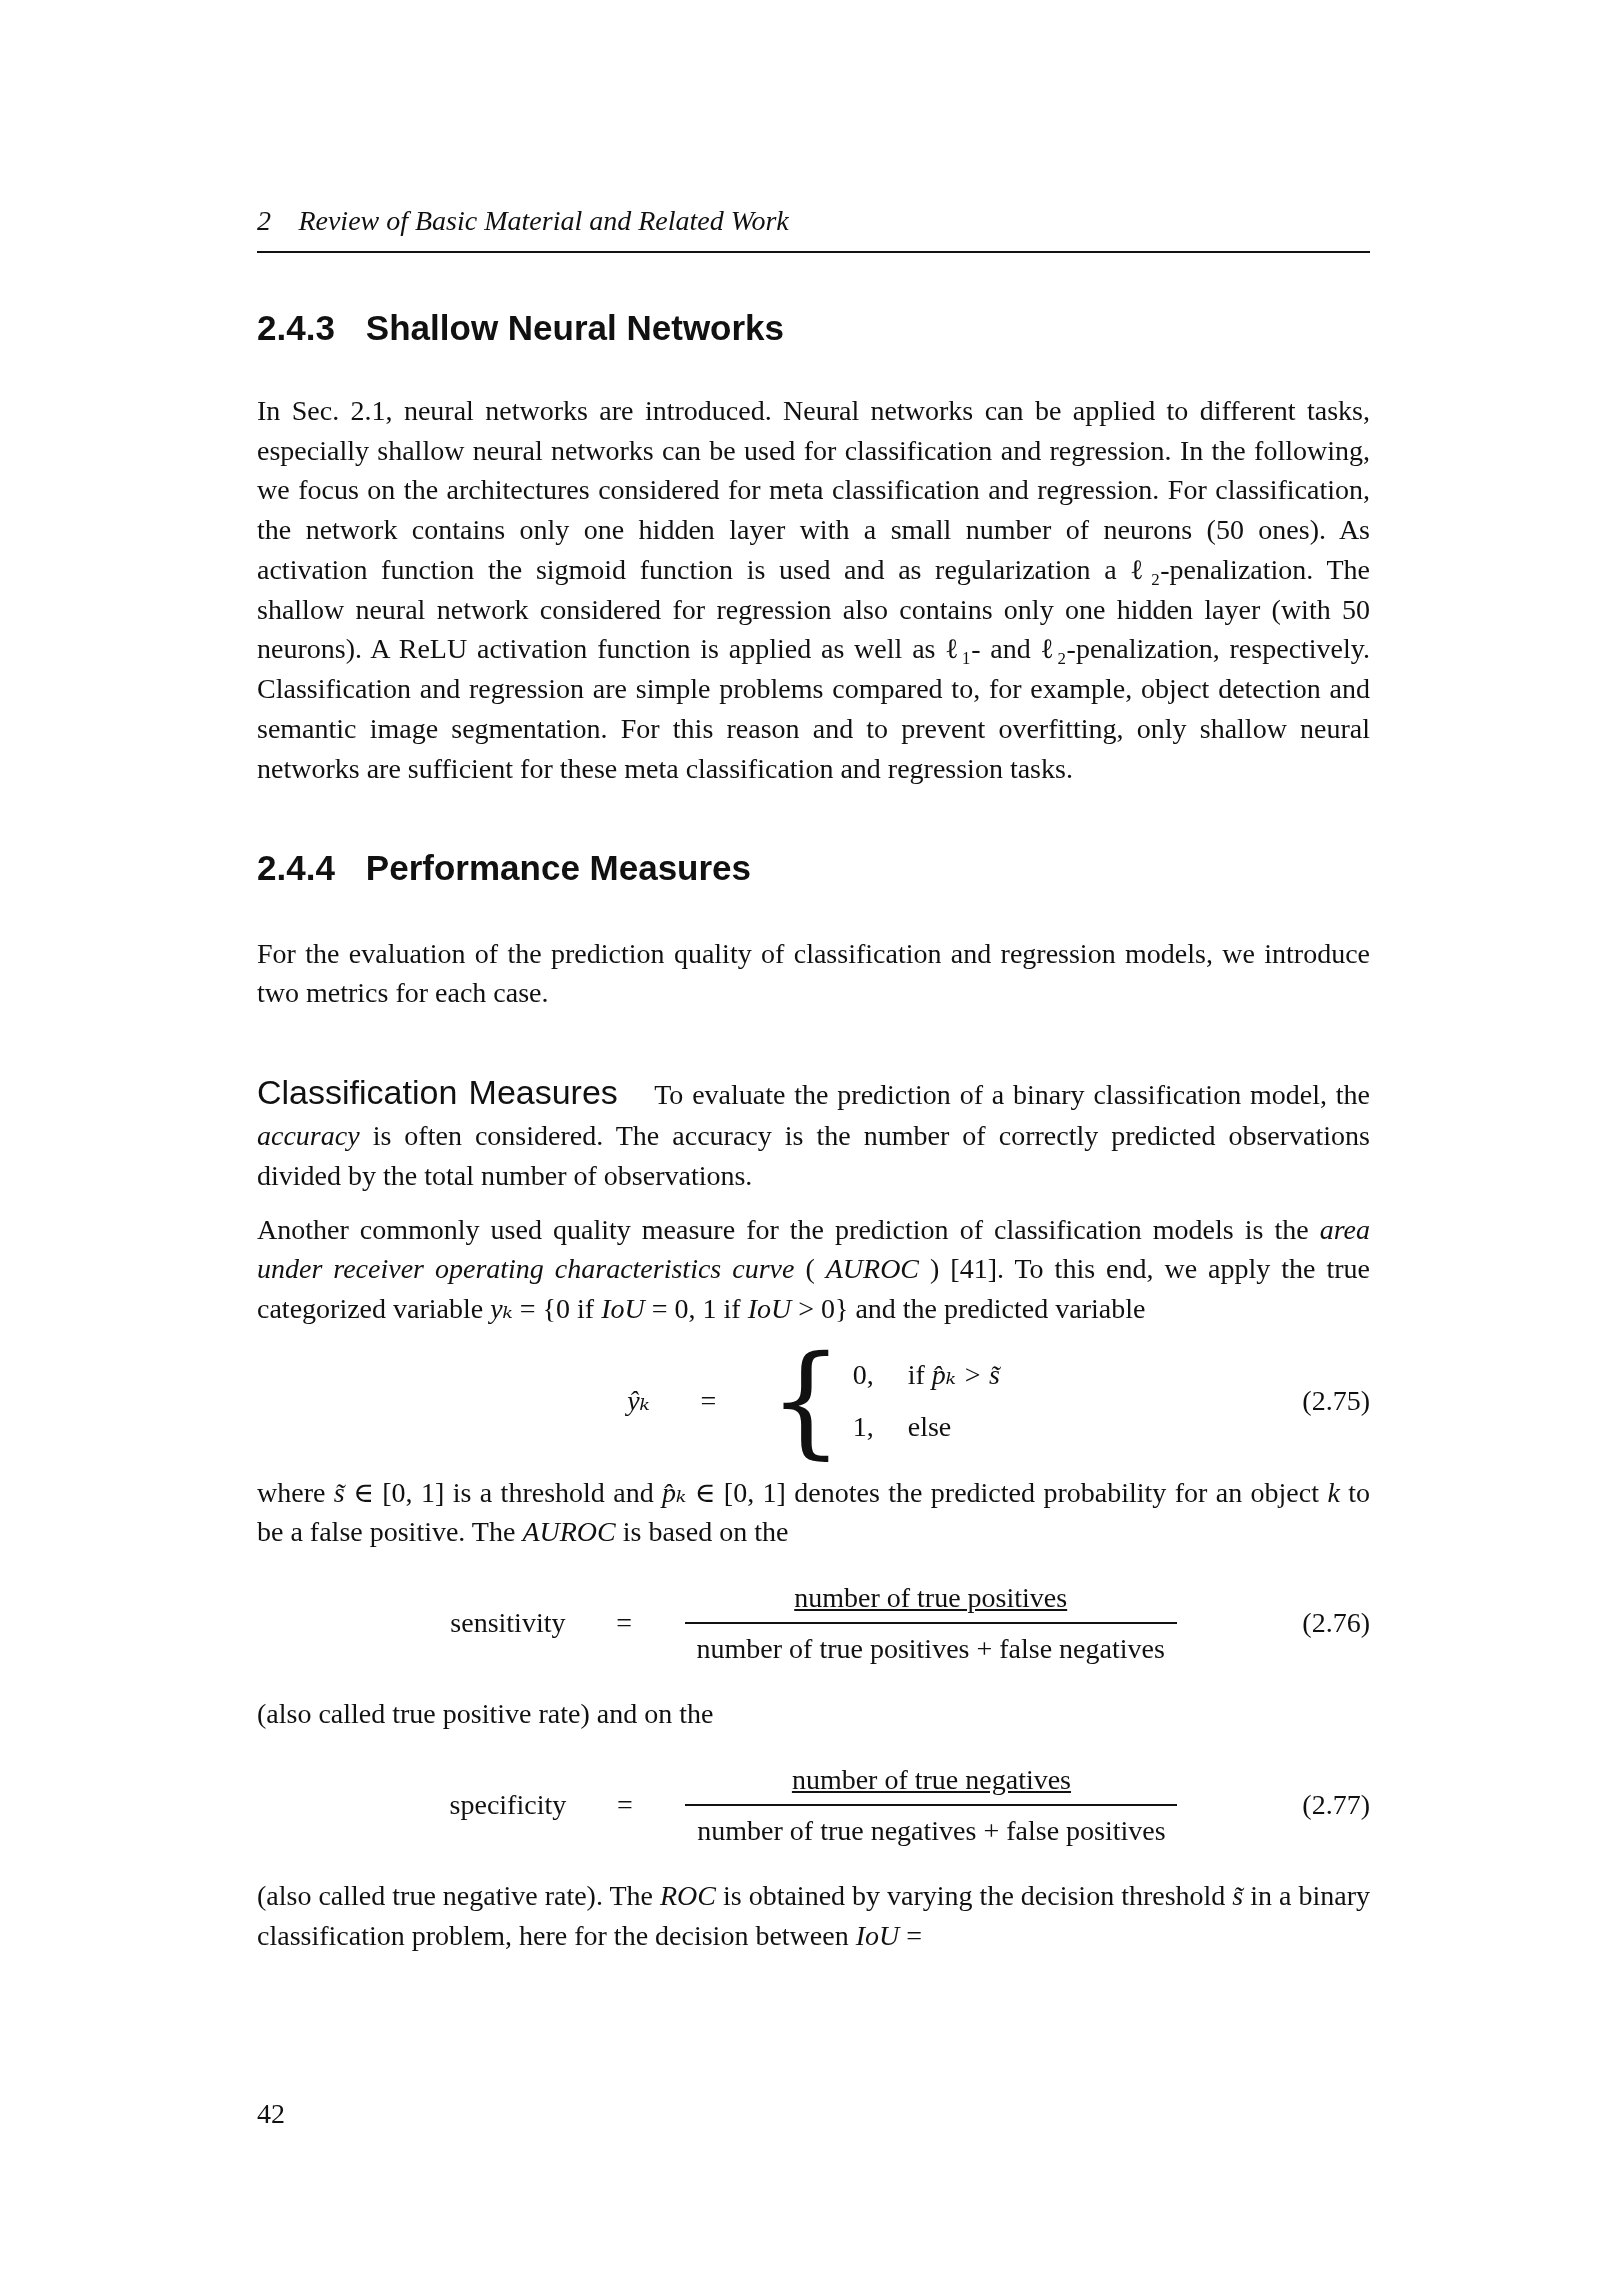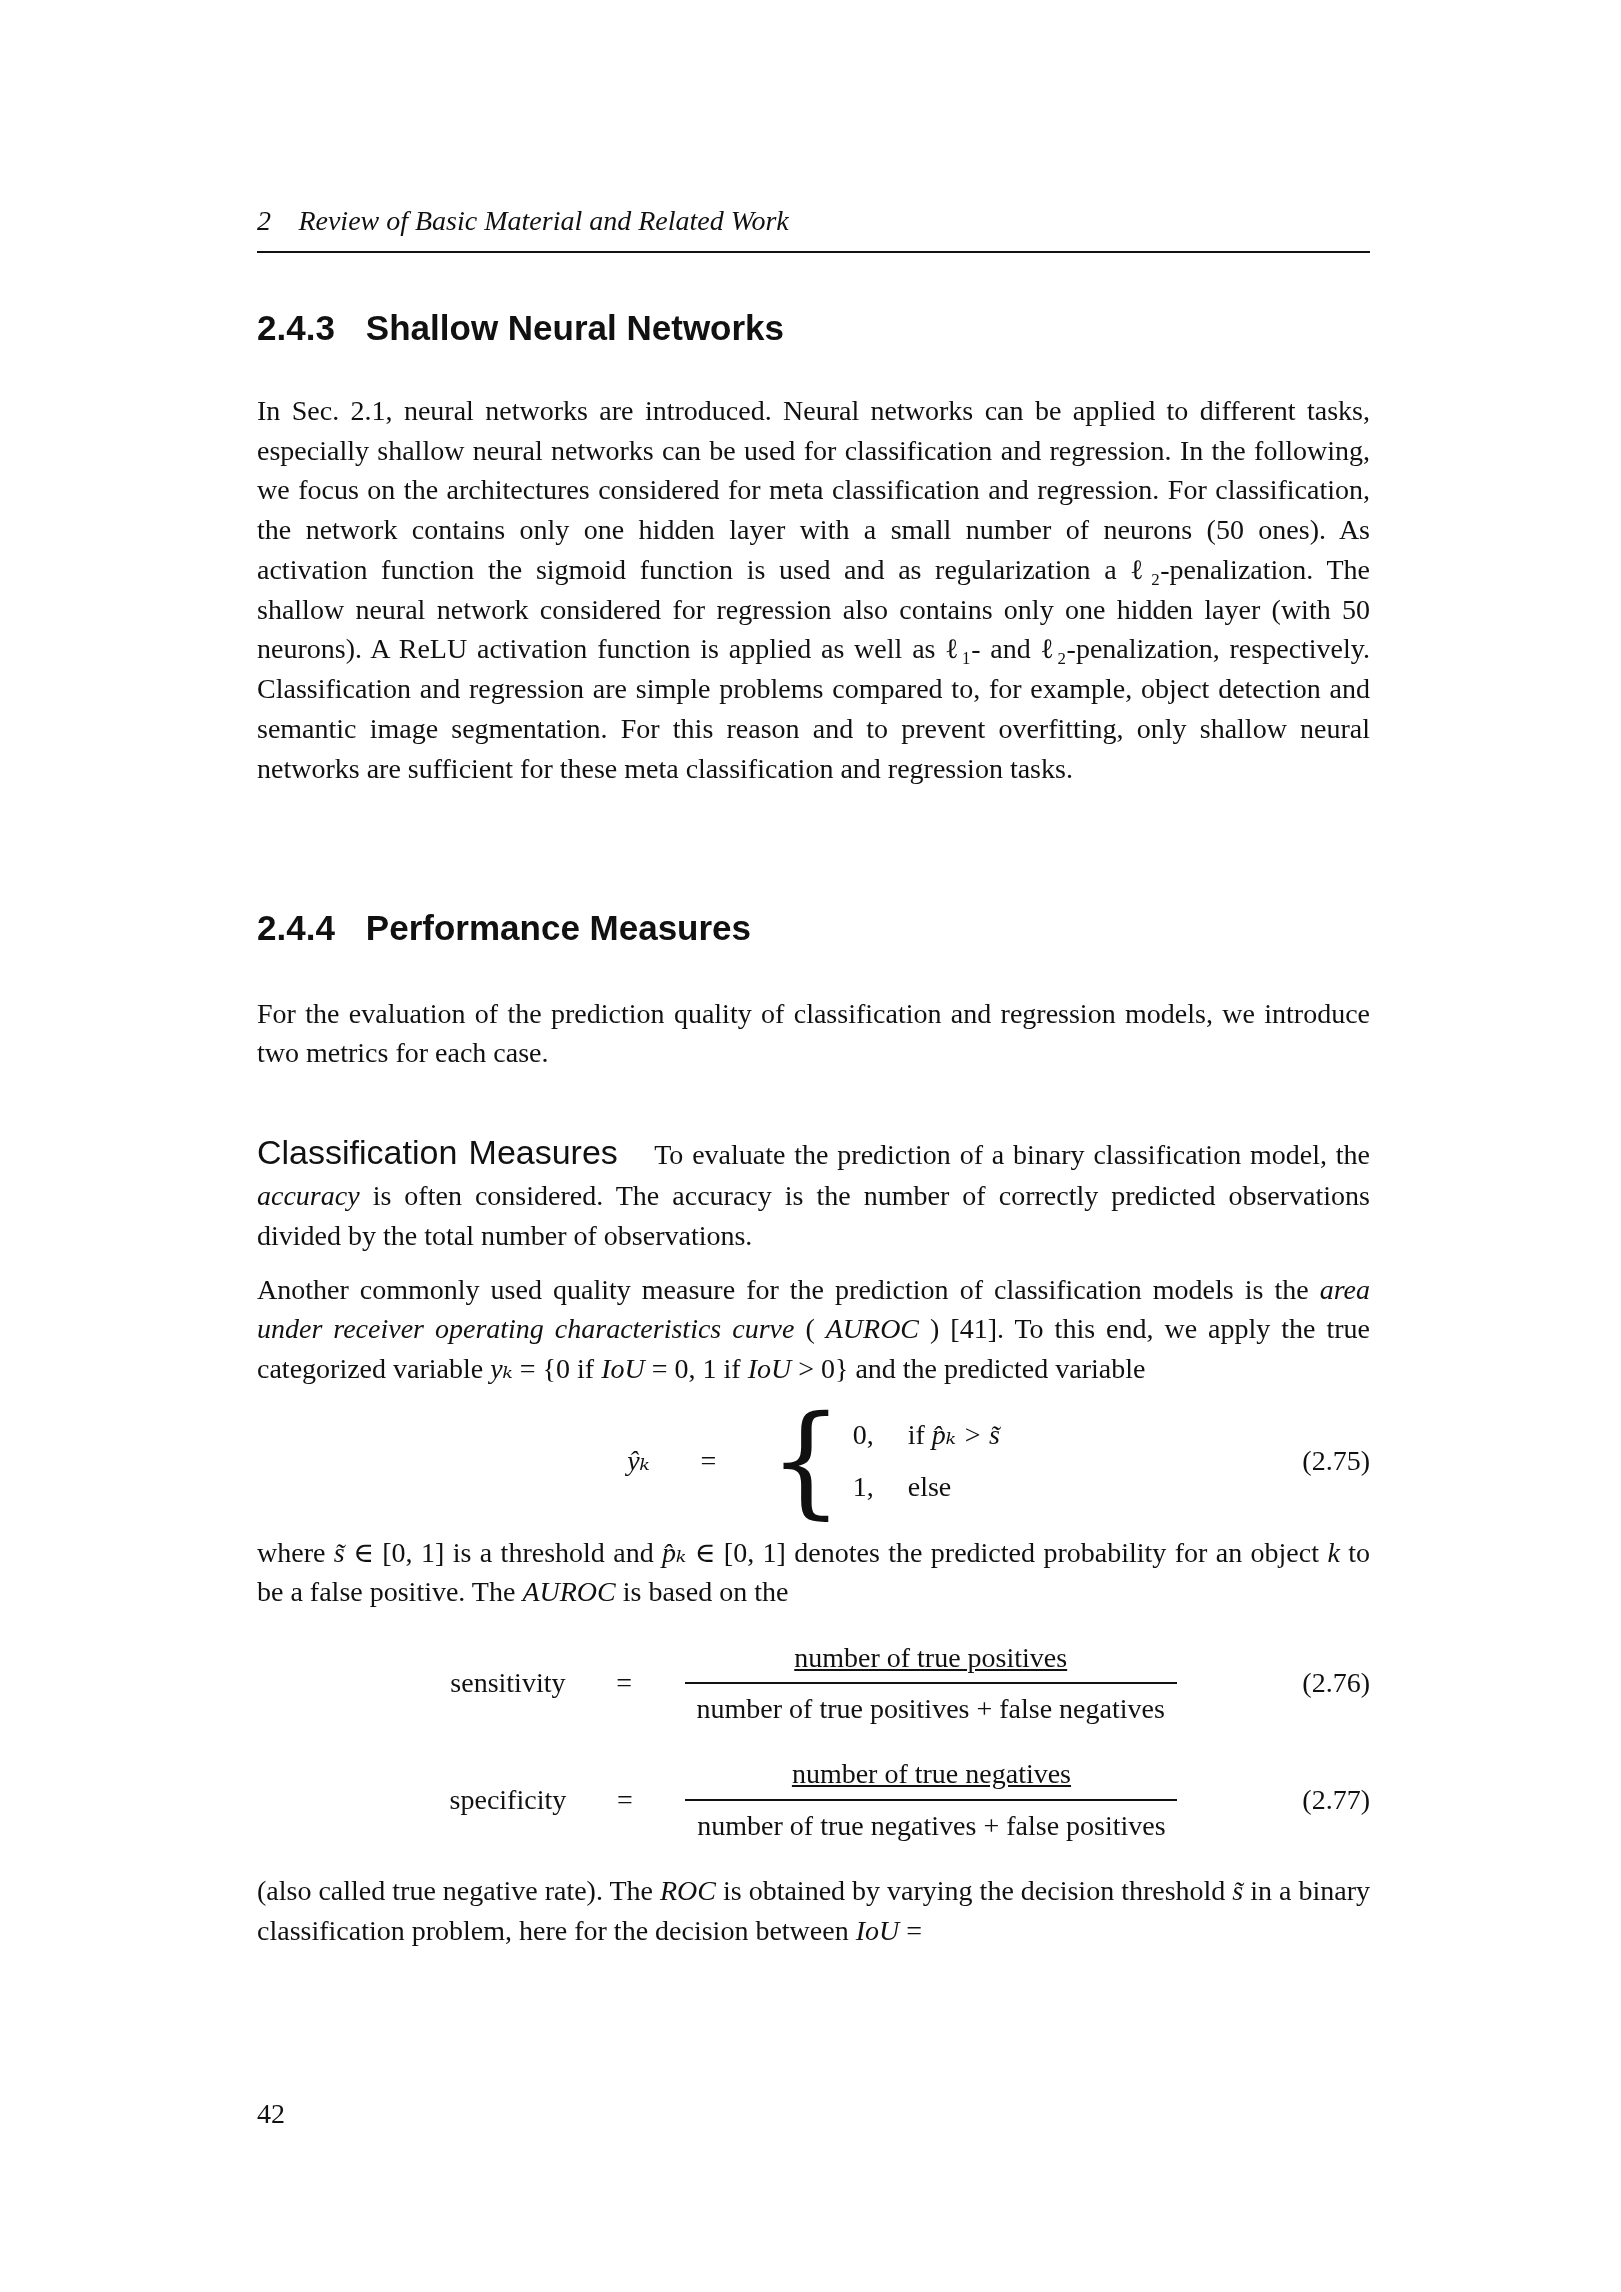--- a/index.html
+++ b/index.html
@@ -37,21 +37,21 @@
     align-items: baseline;
     font-family: "Liberation Sans", "DejaVu Sans", sans-serif;
     font-weight: 700;
     font-size: 35px;
     line-height: 1.15;
     color: #111111;
     text-align: right;
   }
   .section-heading .sec-num { margin-right: 31px; }
   .heading-1 { margin-top: 55px; }
-  .heading-2 { margin-top: 120px; }
+  .heading-2 { margin-top: 60px; }
 
   p {
     margin: 0;
     text-align: justify;
     text-justify: inter-word;
   }
   .para-lead   { margin-top: 43px; }
   .para-intro  { margin-top: 45px; }
   .para-runin  { margin-top: 55px; }
   .para-follow { margin-top: 13.7px; }
@@ -196,20 +196,23 @@
   <div class="equation">
     <span class="eq-lhs">sensitivity</span>
     <span class="eq-equals">=</span>
     <span class="frac">
       <span class="num">number of true positives</span>
       <span class="den">number of true positives + false negatives</span>
     </span>
     <span class="eq-number">(2.76)</span>
   </div>
 
+  <p>
+    <span>(also called true positive rate) and on the</span>
+  </p>
 
   <div class="equation">
     <span class="eq-lhs">specificity</span>
     <span class="eq-equals">=</span>
     <span class="frac">
       <span class="num">number of true negatives</span>
       <span class="den">number of true negatives + false positives</span>
     </span>
     <span class="eq-number">(2.77)</span>
   </div>

